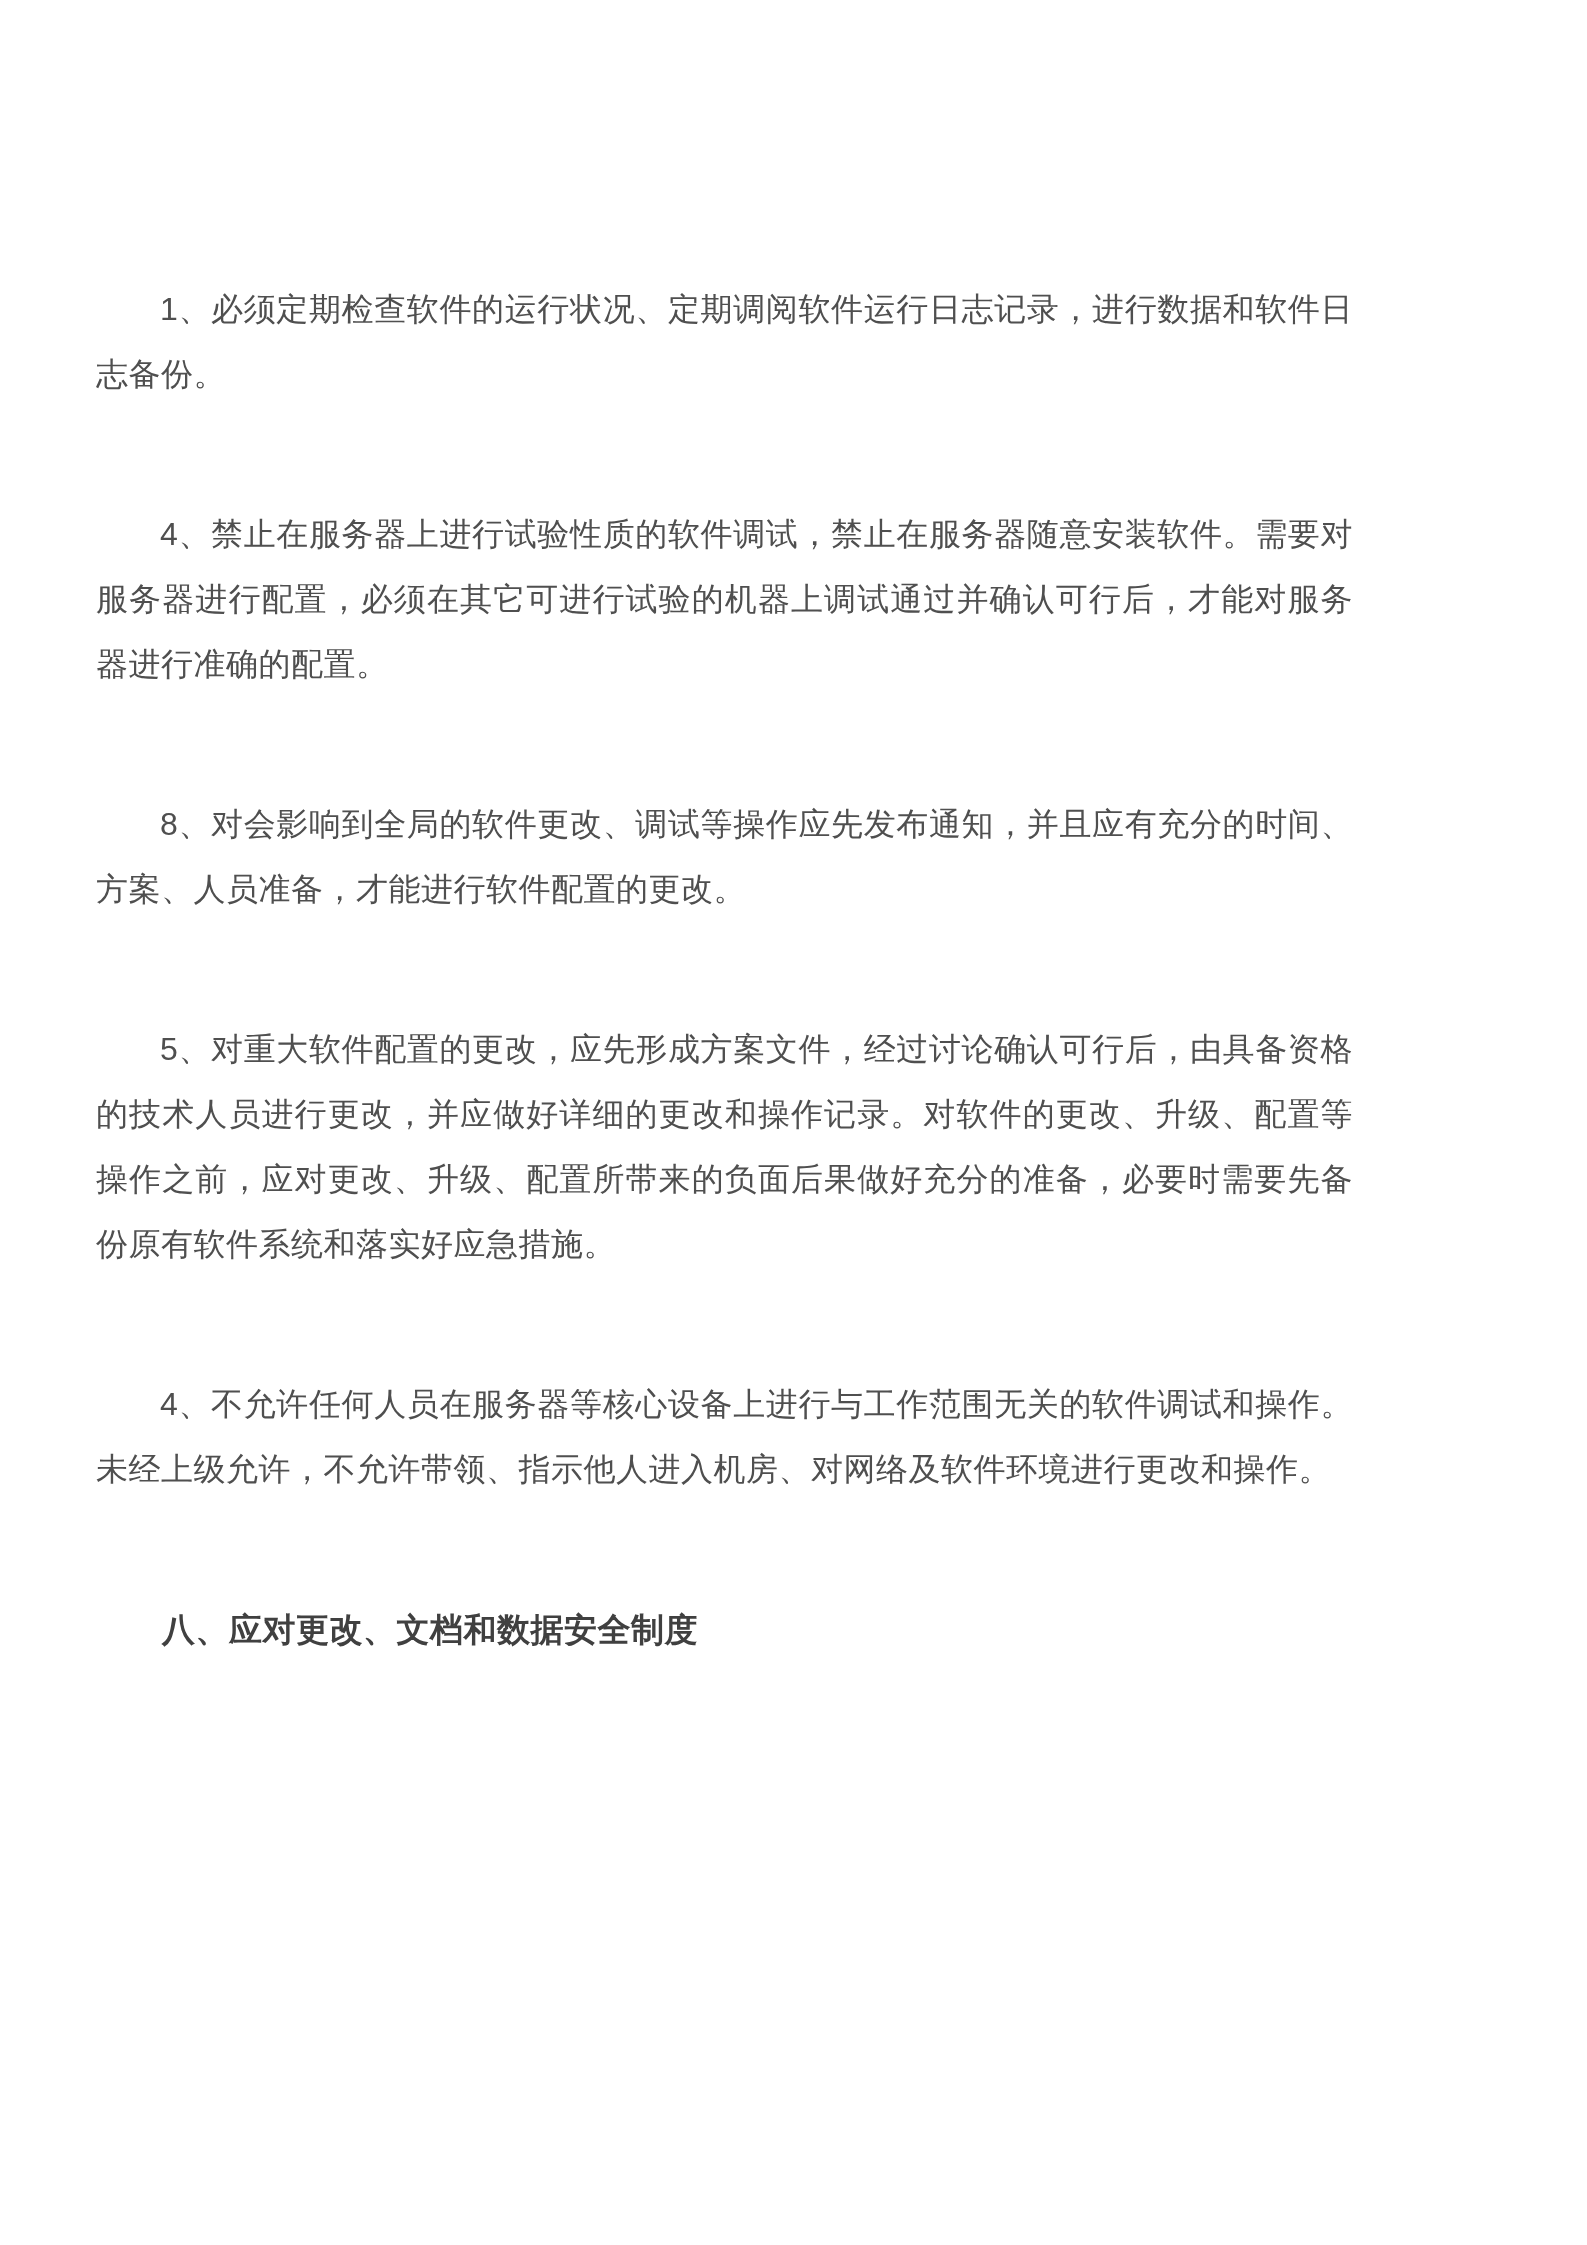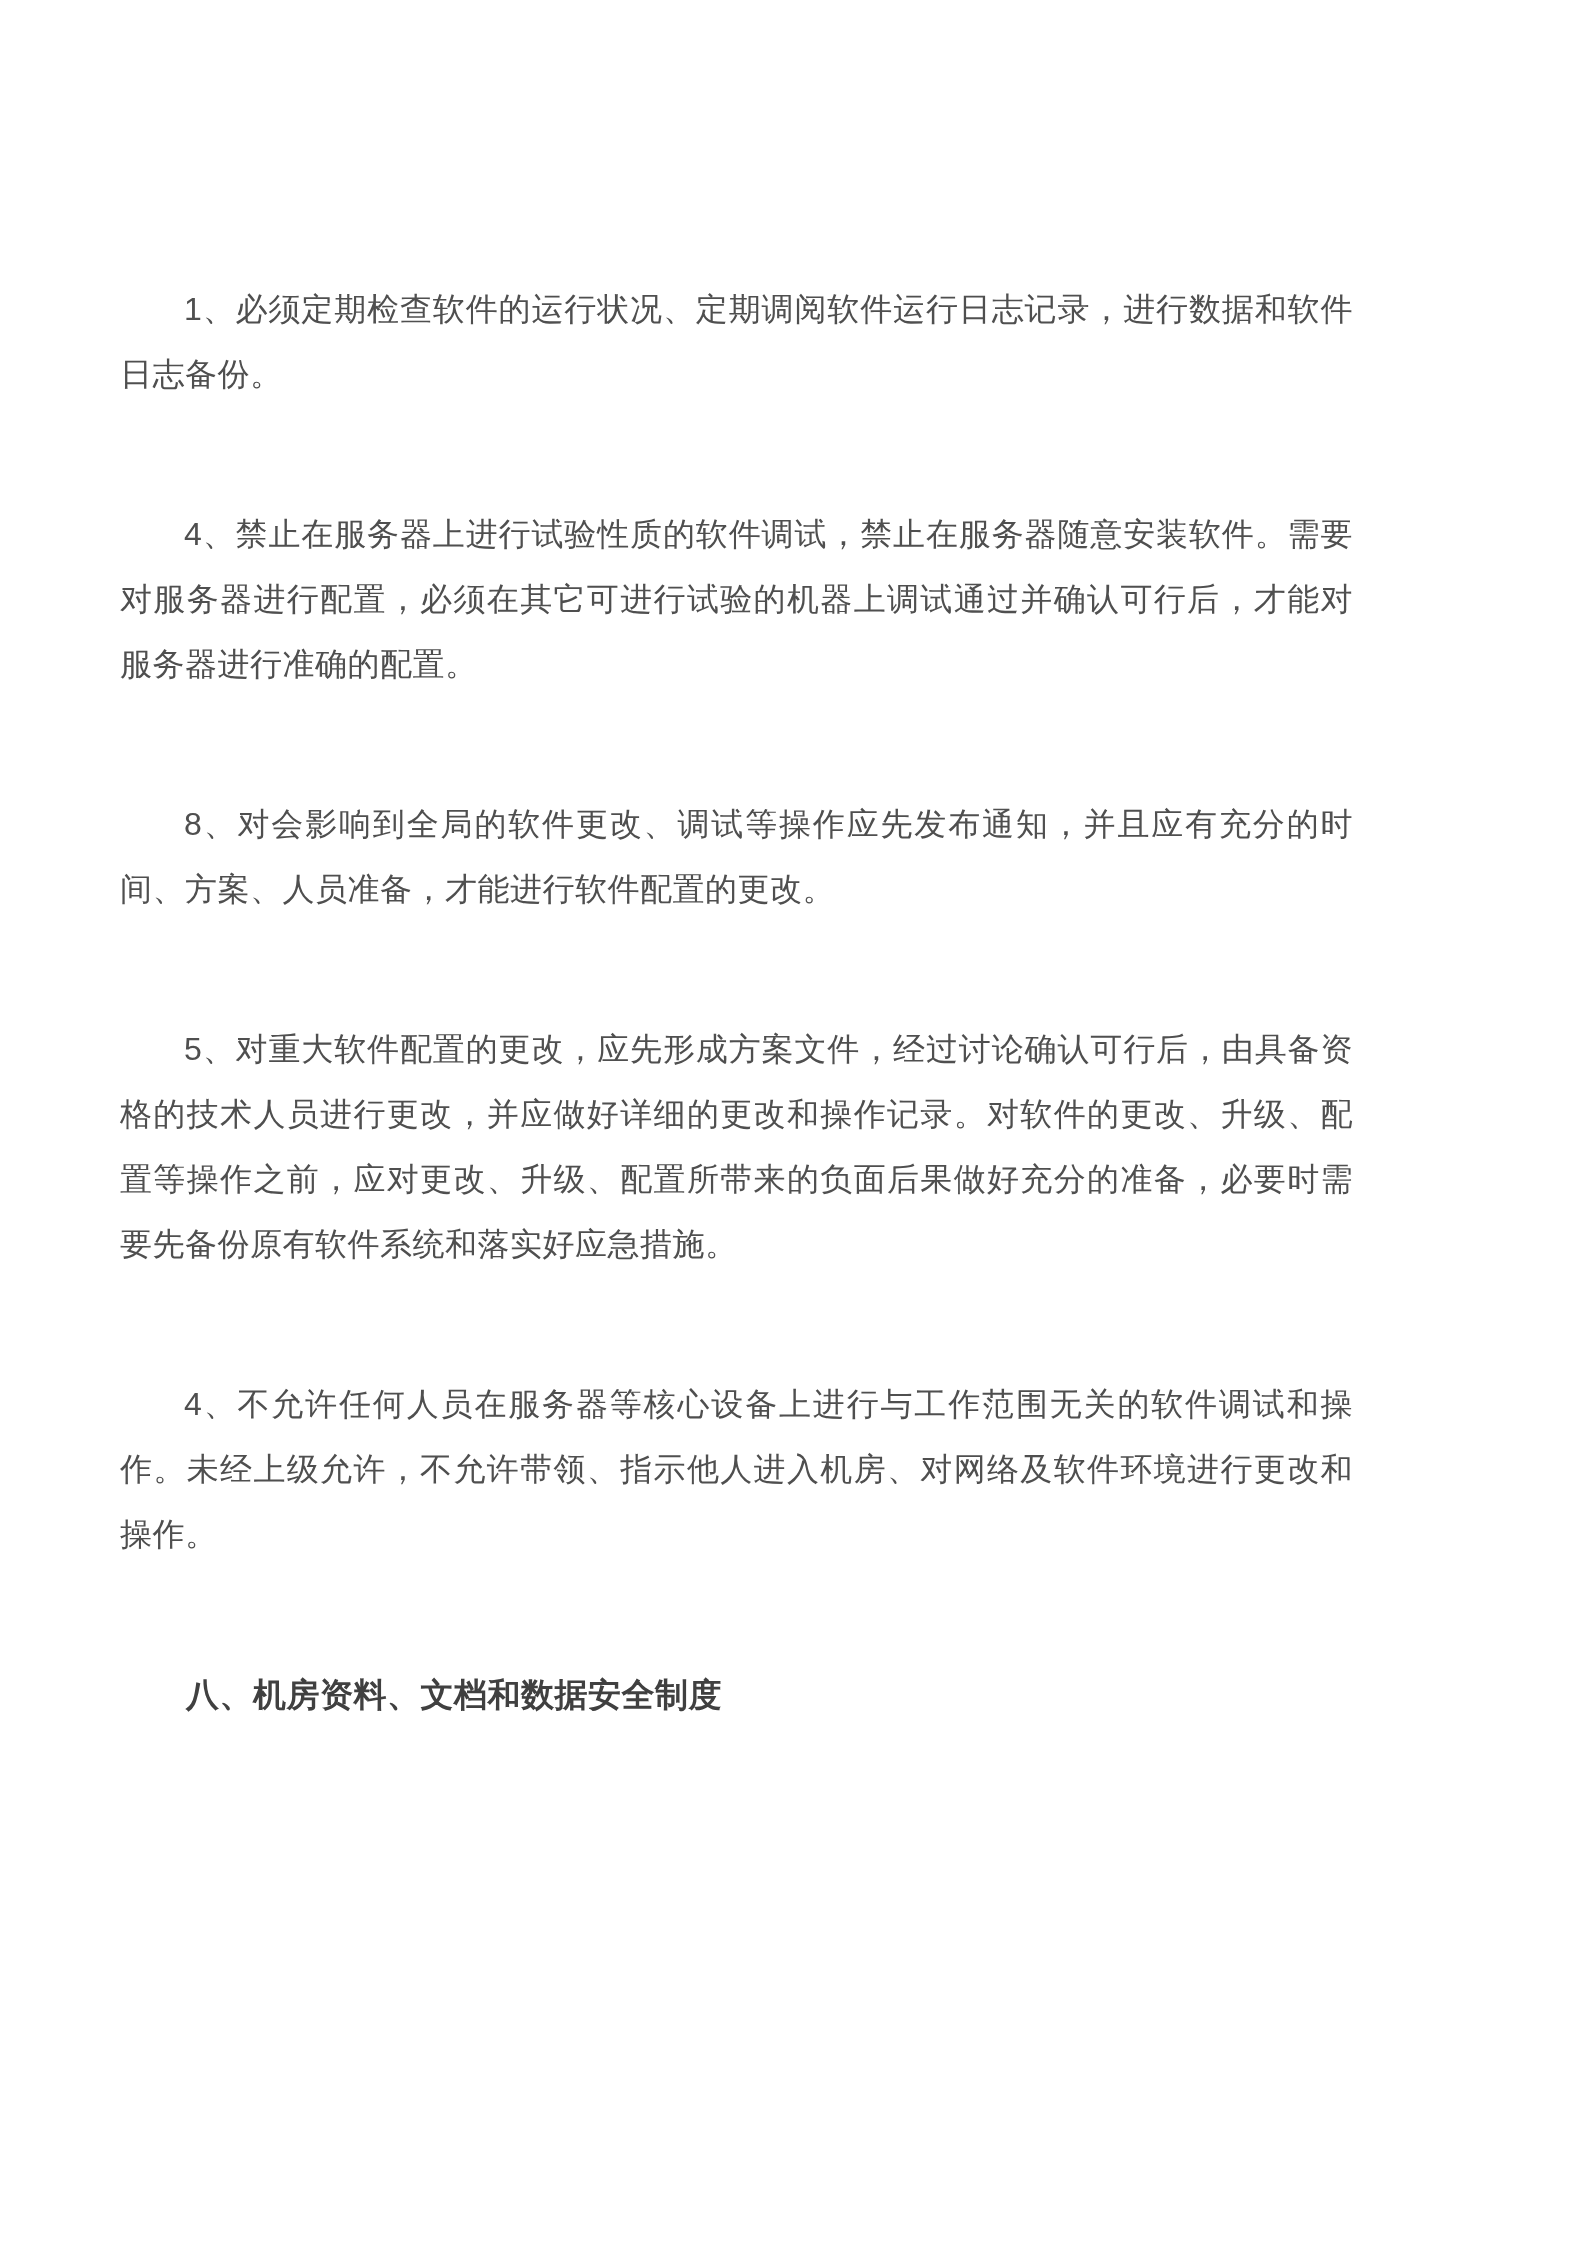--- a/index.html
+++ b/index.html
@@ -11,21 +11,21 @@
     position: relative;
     width: 1587px;
     height: 2245px;
     margin: 0 auto;
     background: #ffffff;
     overflow: hidden;
     font-family: "Liberation Sans", "DejaVu Sans", sans-serif;
   }
   .content {
     box-sizing: border-box;
-    padding: 277px 234px 0 120px;
+    padding: 277px 234px 0 96px;
   }
   .body-para {
     margin: 0 0 95px 0;
     font-size: 32px;
     line-height: 65px;
     color: #4f4f4f;
     text-align: justify;
     text-justify: inter-ideograph;
     text-indent: 2em;
     letter-spacing: 0.5px;
@@ -44,15 +44,15 @@
 </head>
 <body>
 
 <div class="page">
   <div class="content">
     <p class="body-para">1、必须定期检查软件的运行状况、定期调阅软件运行日志记录，进行数据和软件日志备份。</p>
     <p class="body-para">4、禁止在服务器上进行试验性质的软件调试，禁止在服务器随意安装软件。需要对服务器进行配置，必须在其它可进行试验的机器上调试通过并确认可行后，才能对服务器进行准确的配置。</p>
     <p class="body-para">8、对会影响到全局的软件更改、调试等操作应先发布通知，并且应有充分的时间、方案、人员准备，才能进行软件配置的更改。</p>
     <p class="body-para">5、对重大软件配置的更改，应先形成方案文件，经过讨论确认可行后，由具备资格的技术人员进行更改，并应做好详细的更改和操作记录。对软件的更改、升级、配置等操作之前，应对更改、升级、配置所带来的负面后果做好充分的准备，必要时需要先备份原有软件系统和落实好应急措施。</p>
     <p class="body-para">4、不允许任何人员在服务器等核心设备上进行与工作范围无关的软件调试和操作。未经上级允许，不允许带领、指示他人进入机房、对网络及软件环境进行更改和操作。</p>
-    <h2 class="heading-para">八、机房资料、文档和数据安全制度</h2>
+    <h2 class="heading-para">八、应对更改、文档和数据安全制度</h2>
   </div>
 </div>
 
 </body></html>

